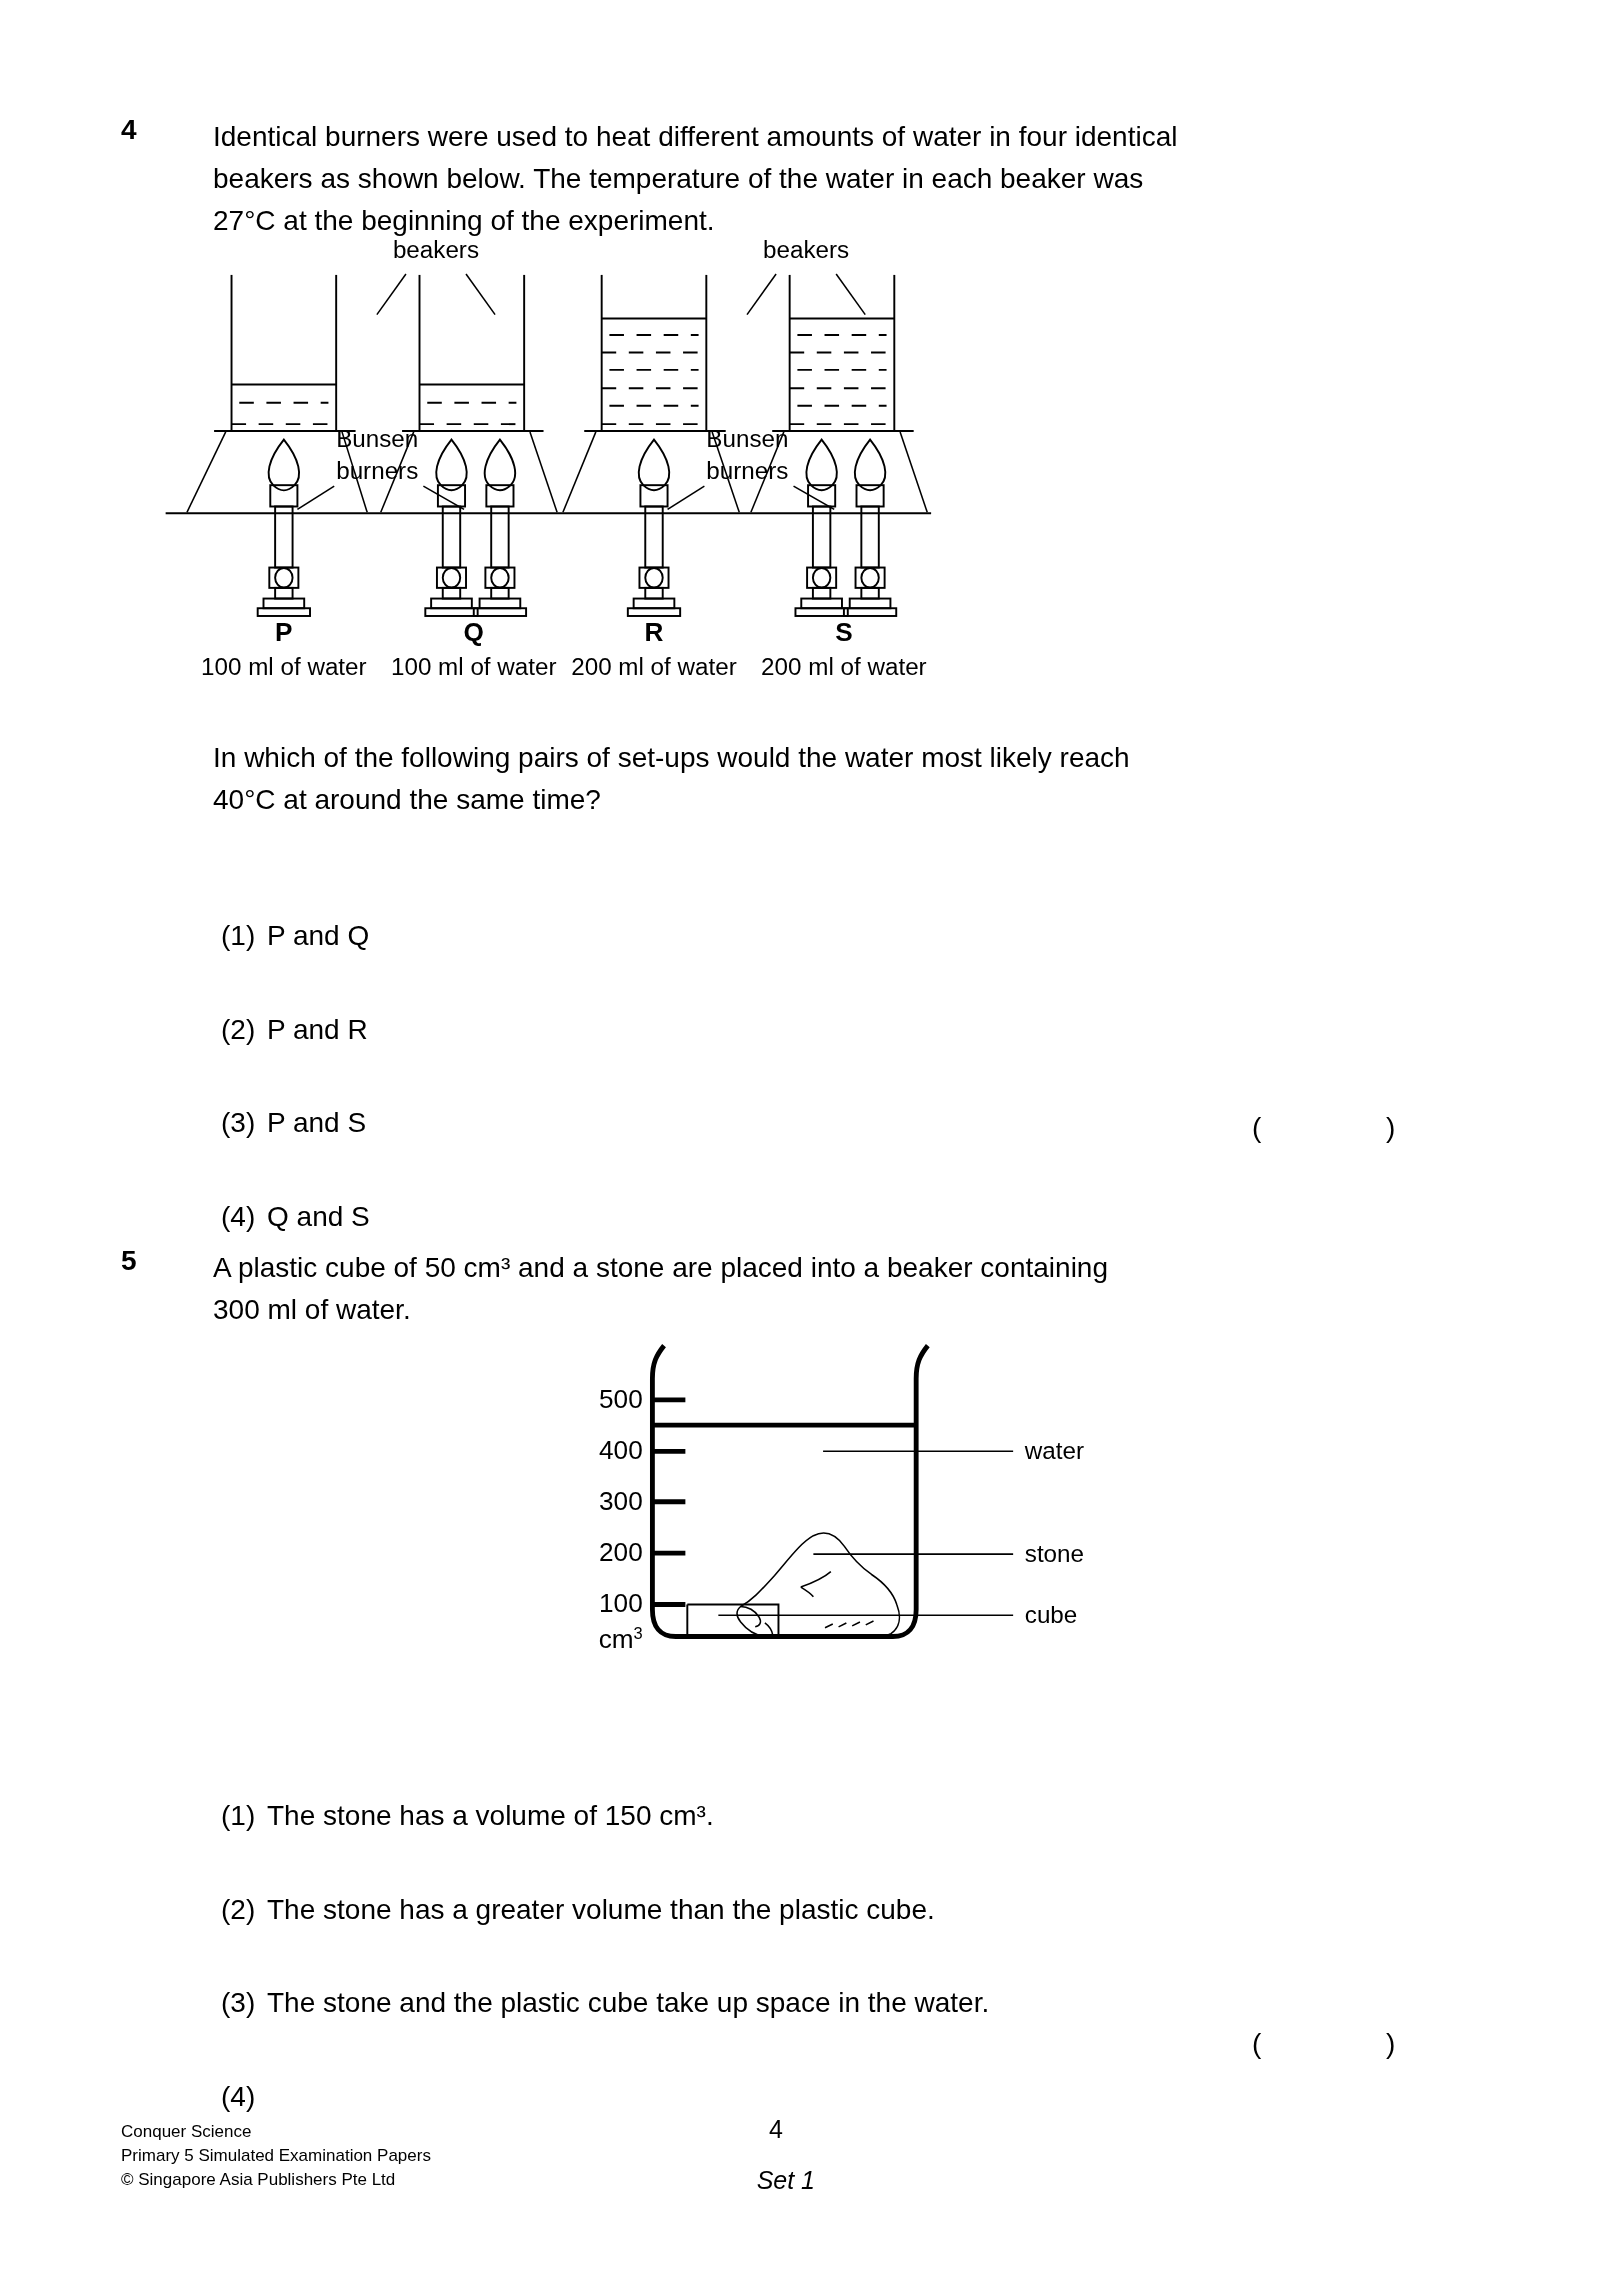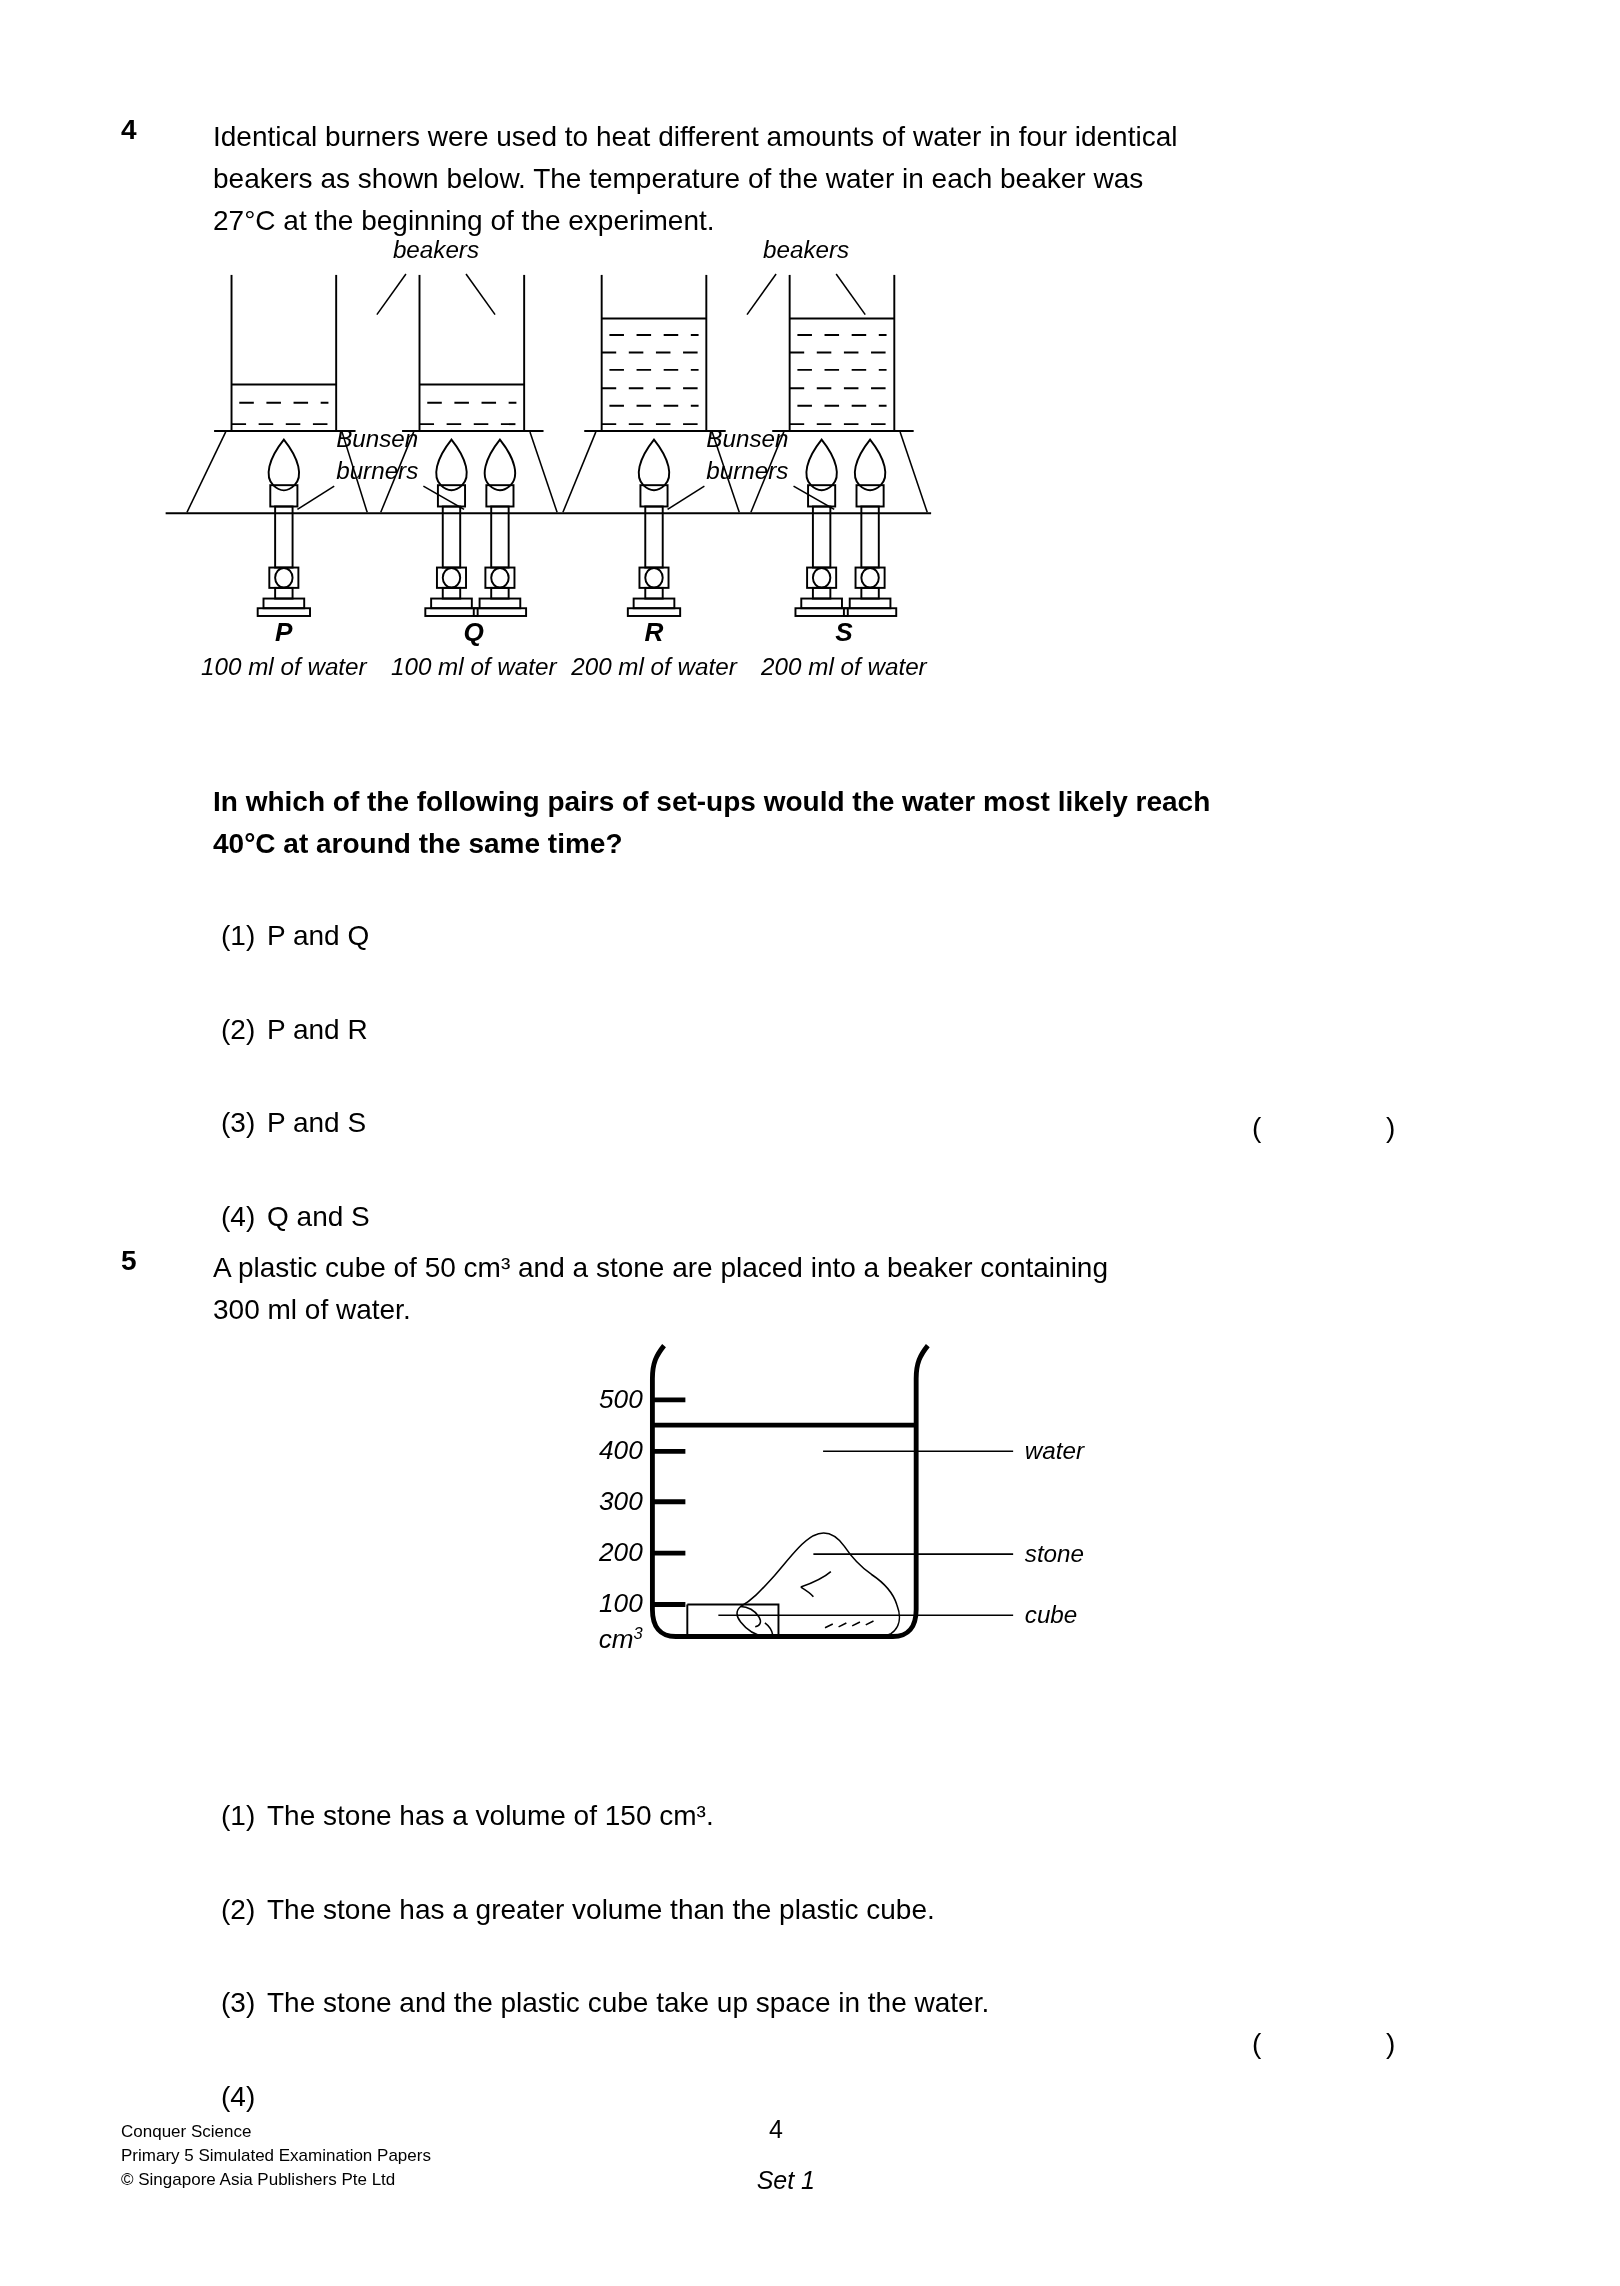--- a/index.html
+++ b/index.html
@@ -108,21 +108,21 @@
     position: absolute;
     left: 737px;
     top: 2166px;
     font-size: 25px;
     font-style: italic;
     text-align: right;
     width: 78px;
   }
 
   
-  .diagram { position: absolute; font-style: italic; }
+  .diagram { position: absolute; }
   svg { display: block; overflow: visible; }
   .ln  { stroke: #000; stroke-width: 2; fill: none; }
   .lnThin { stroke: #000; stroke-width: 1.6; fill: none; }
   .lnHeavy { stroke: #000; stroke-width: 5; fill: none; }
   .dash { stroke: #000; stroke-width: 2; fill: none; stroke-dasharray: 15 13; }
   .lbl { font-family: "Liberation Sans", sans-serif; font-size: 25px; fill:#000; }
   .lblB { font-family: "Liberation Sans", sans-serif; font-size: 27px; font-weight: bold; fill:#000; }
   .lblSc { font-family: "Liberation Sans", sans-serif; font-size: 27px; fill:#000; }
   .sup { font-size: 17px; }
 </style>
@@ -293,21 +293,21 @@
 
       <text class="lbl" x="568" y="213" text-anchor="start">Bunsen</text>
       <text class="lbl" x="568" y="246" text-anchor="start">burners</text>
       <path class="lnThin" d="M 566,253 L 528,277"></path>
       <path class="lnThin" d="M 658,253 L 700,277"></path>
 
       <path class="ln" d="M 10,281 L 800,281"></path>
     </svg>
   </div>
 
-  <div class="qblock" style="left:213px; top:781px; width:1247px;font-weight:bold;">
+  <div class="qblock" style="left:213px; top:737px; width:1247px;">
     <div class="subq">In which of the following pairs of set-ups would the water most likely reach</div>
     <div class="subq" style="text-align:left;">40°C at around the same time?</div>
   </div>
 
   <div class="qblock" style="left:221px; top:891px; width:1242px;">
     <div class="opts" style="height: 186px;">
       <div class="opt" style="top:0px;">
         <span class="onum">(1)</span>
         <span class="otxt">P and Q</span>
       </div>

